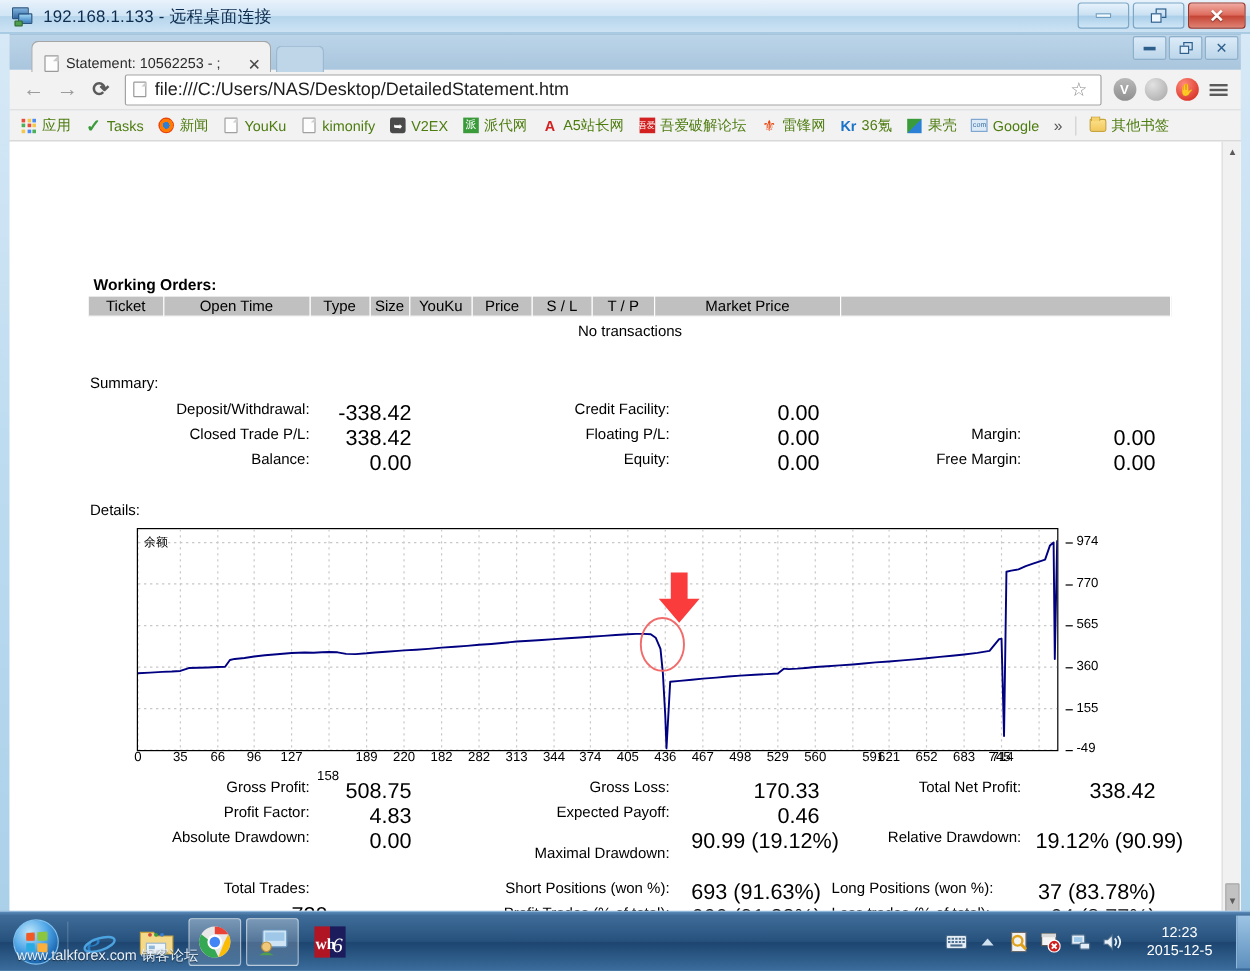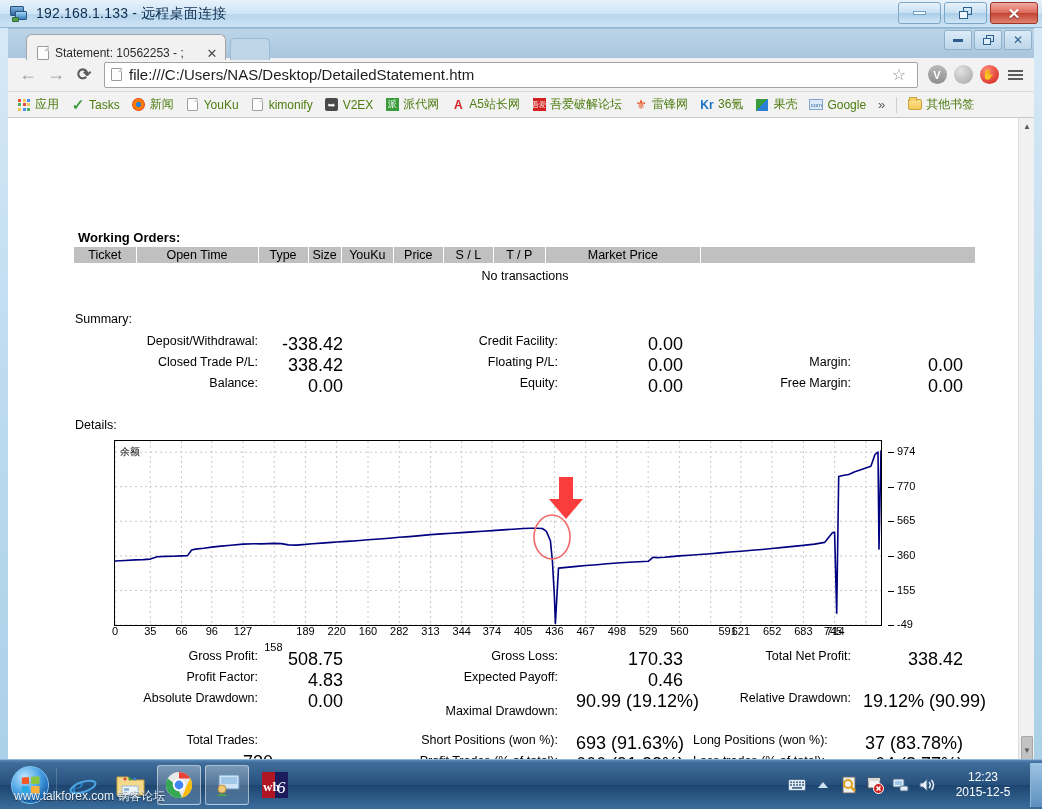--- a/index.html
+++ b/index.html
@@ -552,21 +552,21 @@
           </div>
         <div id="xaxis-labels">
             <span style="left: -3px; top: 1px; width: 20px; text-align: center;">0</span>
             <span style="left: 32.2763px; top: 1px; width: 20px; text-align: center;">35</span>
             <span style="left: 63.5211px; top: 1px; width: 20px; text-align: center;">66</span>
             <span style="left: 93.7579px; top: 1px; width: 20px; text-align: center;">96</span>
             <span style="left: 125.003px; top: 1px; width: 20px; text-align: center;">127</span>
             <span style="left: 156.247px; top: 1px; width: 20px; text-align: left; margin-top: 16px;">158</span>
             <span style="left: 187.492px; top: 1px; width: 20px; text-align: center;">189</span>
             <span style="left: 218.737px; top: 1px; width: 20px; text-align: center;">220</span>
-            <span style="left: 249.982px; top: 1px; width: 20px; text-align: center;">160</span>
+            <span style="left: 249.982px; top: 1px; width: 20px; text-align: center;">182</span>
             <span style="left: 281.226px; top: 1px; width: 20px; text-align: center;">282</span>
             <span style="left: 312.471px; top: 1px; width: 20px; text-align: center;">313</span>
             <span style="left: 343.716px; top: 1px; width: 20px; text-align: center;">344</span>
             <span style="left: 373.953px; top: 1px; width: 20px; text-align: center;">374</span>
             <span style="left: 405.197px; top: 1px; width: 20px; text-align: center;">405</span>
             <span style="left: 436.442px; top: 1px; width: 20px; text-align: center;">436</span>
             <span style="left: 467.687px; top: 1px; width: 20px; text-align: center;">467</span>
             <span style="left: 498.932px; top: 1px; width: 20px; text-align: center;">498</span>
             <span style="left: 530.176px; top: 1px; width: 20px; text-align: center;">529</span>
             <span style="left: 561.421px; top: 1px; width: 20px; text-align: center;">560</span>

